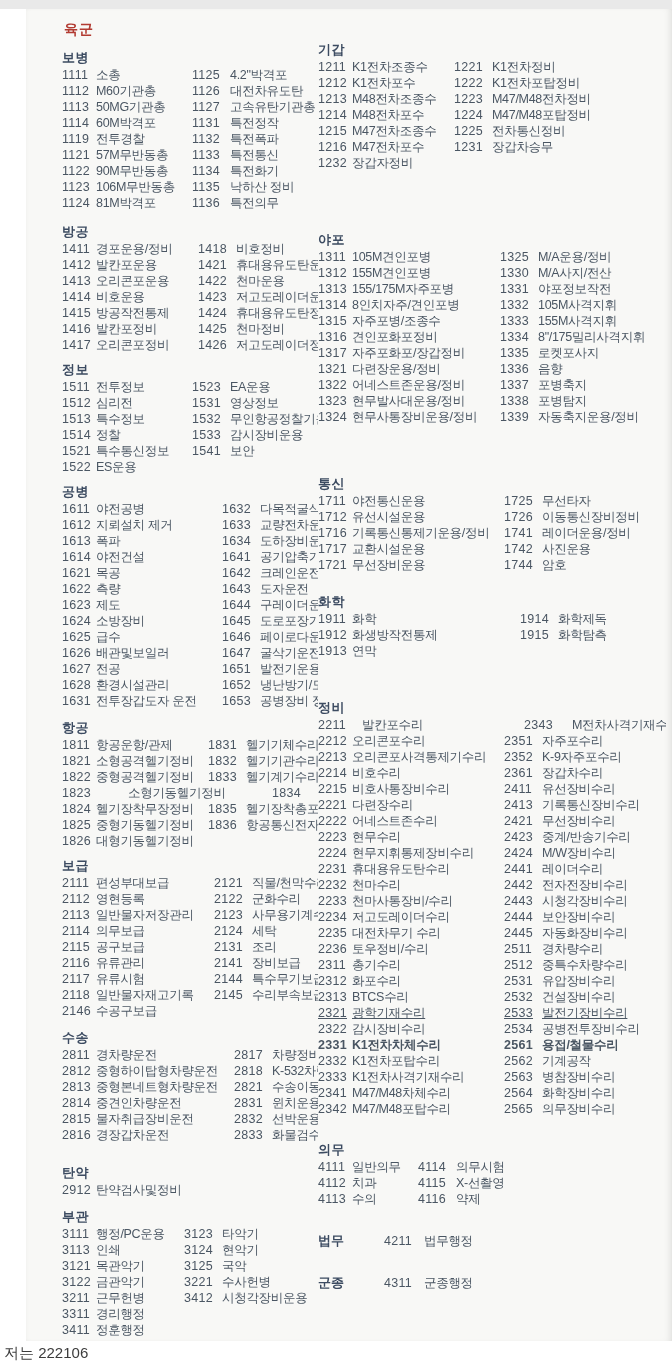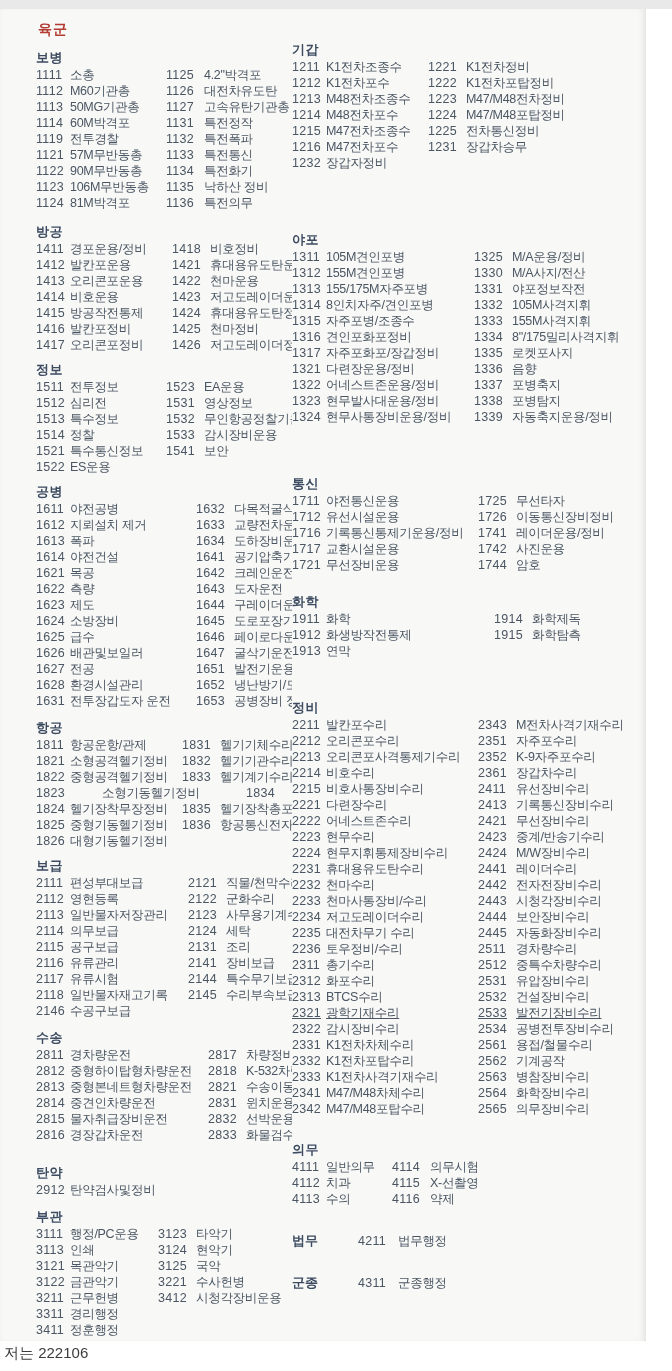--- a/index.html
+++ b/index.html
@@ -6,21 +6,21 @@
     --title-red:#b23b32;
     --header-navy:#3c4b61;
     --text:#4a5663;
     --scan-bg:#f8f8f6;
     --top-strip:#e9e9e9;
   }
   *{margin:0;padding:0;box-sizing:border-box;}
   html,body{width:672px;height:1371px;background:#ffffff;
     font-family:"Liberation Sans","DejaVu Sans",sans-serif;}
   .top-strip{position:absolute;left:0;top:0;width:672px;height:9px;background:var(--top-strip);}
-  .scan{position:absolute;left:0;top:9px;width:646px;height:1332px;background:var(--scan-bg);
+  .scan{position:absolute;left:26px;top:9px;width:646px;height:1332px;background:var(--scan-bg);
     box-shadow:inset -6px 0 8px -6px rgba(0,0,0,.15), inset 2px 0 6px -4px rgba(0,0,0,.08);
     overflow:hidden;}
   .doc-title{position:absolute;left:38px;top:12px;color:var(--title-red);
     font-weight:bold;font-size:14px;letter-spacing:1px;}
   .pane{position:absolute;top:0;}
   .pane-left{left:36px;width:256px;padding-top:40px;}
   .pane-right{left:292px;width:348px;padding-top:32px;}
   .section-header{font-size:13px;font-weight:bold;color:var(--header-navy);
     height:18px;line-height:18px;letter-spacing:.5px;}
   .row{display:grid;align-items:baseline;line-height:16px;height:16px;
@@ -621,21 +621,21 @@
         </div>
         <div class="row" style="grid-template-columns: 34px 168px 38px 1fr;">
           <span class="code">1913</span>
           <span class="lbl">연막</span>
           <span class="code"></span>
           <span class="lbl"></span>
         </div>
       </div>
       <div class="section" style="margin-top: 40px;">
         <div class="section-header">정비</div>
-        <div class="row" style="grid-template-columns: 34px 152px 38px 1fr;">
+        <div class="row" style="grid-template-columns: 34px 152px 38px 1fr; gap: 10px;">
           <span class="code">2211</span>
           <span class="lbl">발칸포수리</span>
           <span class="code">2343</span>
           <span class="lbl">M전차사격기재수리</span>
         </div>
         <div class="row" style="grid-template-columns: 34px 152px 38px 1fr;">
           <span class="code">2212</span>
           <span class="lbl">오리콘포수리</span>
           <span class="code">2351</span>
           <span class="lbl">자주포수리</span>
@@ -741,21 +741,21 @@
           <span class="lbl">광학기재수리</span>
           <span class="code">2533</span>
           <span class="lbl">발전기장비수리</span>
         </div>
         <div class="row" style="grid-template-columns: 34px 152px 38px 1fr;">
           <span class="code">2322</span>
           <span class="lbl">감시장비수리</span>
           <span class="code">2534</span>
           <span class="lbl">공병전투장비수리</span>
         </div>
-        <div class="row" style="grid-template-columns: 34px 152px 38px 1fr;">
+        <div class="row" style="grid-template-columns: 34px 152px 38px 1fr; font-weight: bold;">
           <span class="code">2331</span>
           <span class="lbl">K1전차차체수리</span>
           <span class="code">2561</span>
           <span class="lbl">용접/철물수리</span>
         </div>
         <div class="row" style="grid-template-columns: 34px 152px 38px 1fr;">
           <span class="code">2332</span>
           <span class="lbl">K1전차포탑수리</span>
           <span class="code">2562</span>
           <span class="lbl">기계공작</span>

